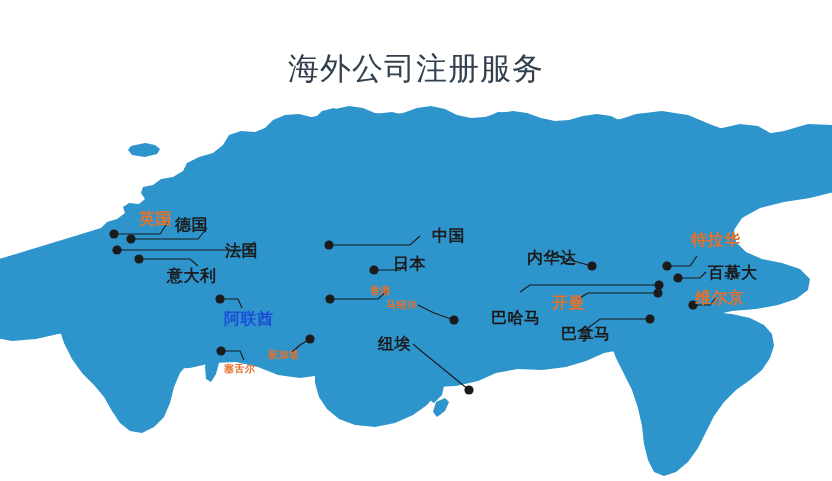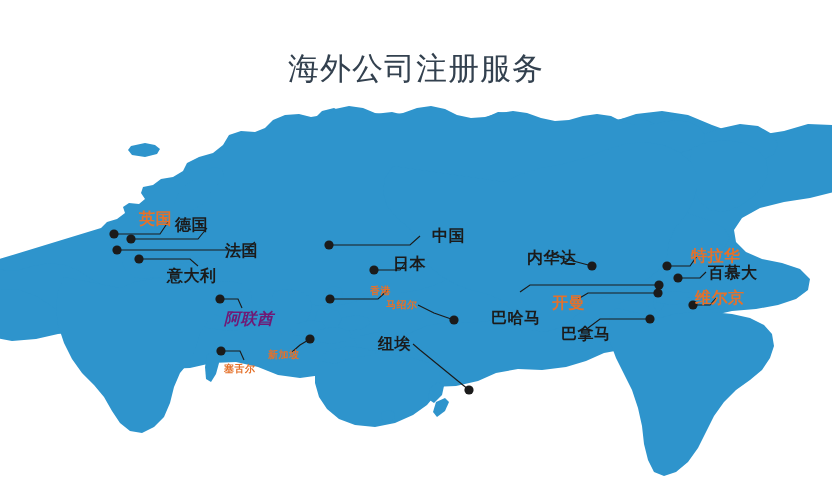--- a/index.html
+++ b/index.html
@@ -217,33 +217,33 @@
         <circle class="dot" cx="693" cy="305" r="4.6" fill="#1b1b1b"></circle>
         <circle class="dot" cx="650" cy="319" r="4.6" fill="#1b1b1b"></circle>
       </g>
     </svg>
 
     <div>
       <span class="lbl orange" style="left: 139px; top: 211px; color: rgb(229, 113, 42);">英国</span>
       <span class="lbl dark" style="left: 175px; top: 217px; color: rgb(27, 27, 27);">德国</span>
       <span class="lbl dark" style="left: 225px; top: 243px; color: rgb(27, 27, 27);">法国</span>
       <span class="lbl dark" style="left: 167px; top: 268px; color: rgb(27, 27, 27);">意大利</span>
-      <span class="lbl orange" style="left: 224px; top: 311px; color: #701a75; font-style: italic;">阿联酋</span>
+      <span class="lbl orange" style="left: 224px; top: 311px; color: #1d4ed8;">阿联酋</span>
       <span class="lbl dark" style="left: 432px; top: 228px; color: rgb(27, 27, 27);">中国</span>
       <span class="lbl dark" style="left: 393px; top: 256px; color: rgb(27, 27, 27);">日本</span>
       <span class="lbl orange small" style="left: 370px; top: 286px; color: rgb(229, 113, 42);">香港</span>
       <span class="lbl orange small" style="left: 386px; top: 300px; color: rgb(229, 113, 42);">马绍尔</span>
       <span class="lbl orange small" style="left: 224px; top: 364px; color: rgb(229, 113, 42);">塞舌尔</span>
       <span class="lbl orange small" style="left: 268px; top: 350px; color: rgb(229, 113, 42);">新加坡</span>
       <span class="lbl dark" style="left: 378px; top: 336px; color: rgb(27, 27, 27);">纽埃</span>
     </div>
 
     <div>
       <span class="lbl dark" style="left: 527px; top: 250px; color: rgb(27, 27, 27);">内华达</span>
-      <span class="lbl orange" style="left: 691px; top: 248px; color: rgb(229, 113, 42);">特拉华</span>
+      <span class="lbl orange" style="left: 691px; top: 232px; color: rgb(229, 113, 42);">特拉华</span>
       <span class="lbl dark" style="left: 708px; top: 265px; color: rgb(27, 27, 27);">百慕大</span>
       <span class="lbl dark" style="left: 491px; top: 290px; color: rgb(27, 27, 27); margin-top: 20px;">巴哈马</span>
       <span class="lbl orange" style="left: 552px; top: 295px; color: rgb(229, 113, 42); font-family: Liberation Serif, serif;">开曼</span>
       <span class="lbl orange" style="left: 695px; top: 290px; color: rgb(229, 113, 42);">维尔京</span>
       <span class="lbl dark" style="left: 561px; top: 326px; color: rgb(27, 27, 27);">巴拿马</span>
     </div>
 
   </div>
 </div>
 

